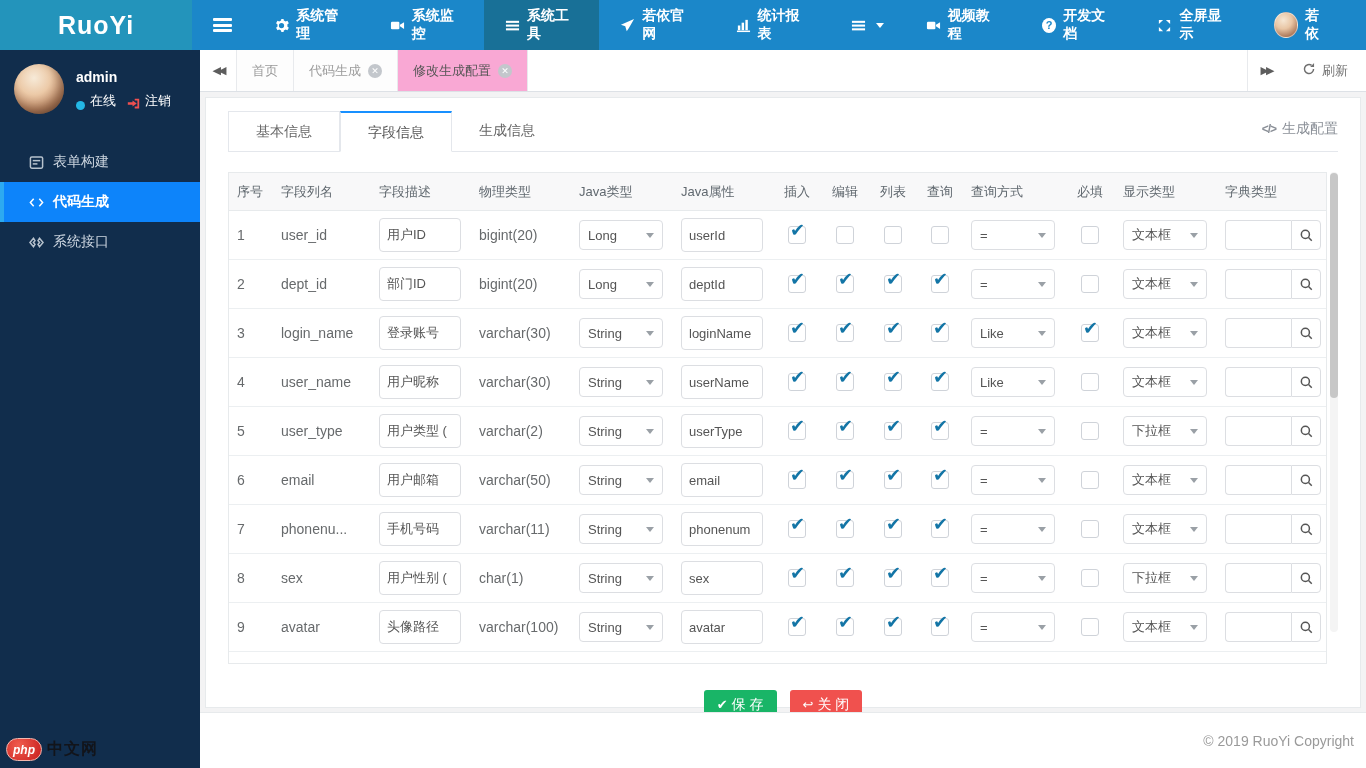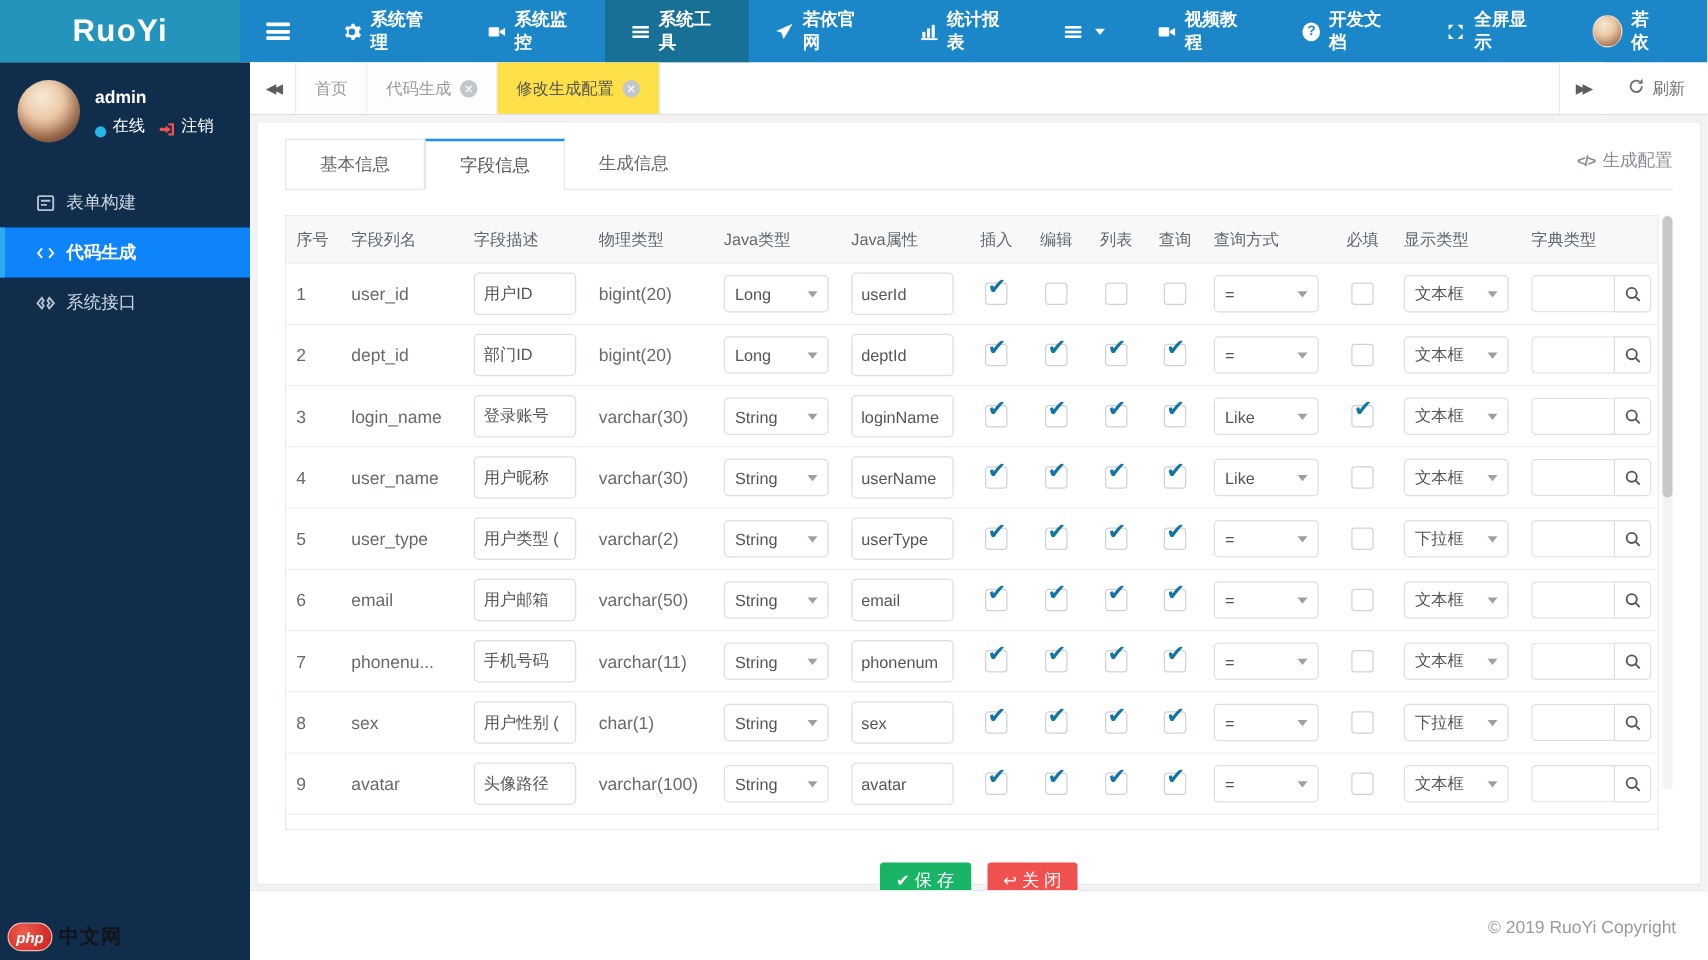--- a/index.html
+++ b/index.html
@@ -38,21 +38,21 @@
   .sitem.active .sico svg { stroke:#fff; }
   .watermark { position:absolute; left:6px; bottom:7px; display:flex; align-items:center; gap:5px; }
   .wm-badge { width:36px; height:23px; border-radius:12px; background:radial-gradient(circle at 35% 30%, #f05b4d, #c81e1e); color:#fff; font-size:12px; font-style:italic; font-weight:700; display:flex; align-items:center; justify-content:center; border:1px solid #f3b6ad; }
   .wm-text { color:#12141a; font-size:16px; font-weight:700; letter-spacing:1px; }
 
   
   .tabbar { position:absolute; top:50px; left:200px; right:0; height:42px; background:#fff; border-bottom:1px solid #dde1e6; display:flex; align-items:stretch; }
   .tb-btn { width:37px; display:flex; align-items:center; justify-content:center; color:#5d5d5d; font-size:10px; letter-spacing:-3px; cursor:pointer; border-right:1px solid #e8eaed; background:#fff; }
   .tb-btn.right { border-right:none; border-left:1px solid #e8eaed; }
   .wtab { display:flex; align-items:center; padding:0 15px; font-size:13px; color:#9a9a9a; border-right:1px solid #e8eaed; cursor:pointer; background:#fdfdfd; }
-  .wtab.active { background:#fde047; color:#555; }
+  .wtab.active { background:#f9a8d4; color:#555; }
   .tclose { width:14px; height:14px; border-radius:50%; background:#c3c7cc; color:#fff; font-size:9px; line-height:14px; text-align:center; margin-left:7px; }
   .tb-spacer { flex:1; }
   .refresh { display:flex; align-items:center; gap:6px; padding:0 18px; color:#6f6f6f; font-size:13px; cursor:pointer; }
   .refresh svg { width:14px; height:14px; }
 
   
   .content { position:absolute; left:200px; top:92px; right:0; height:620px; background:#f3f3f4; }
   .card { position:absolute; left:5px; right:5px; top:5px; bottom:4px; background:#fff; border:1px solid #e7eaec; padding:0 22px; }
   .panel-tabs { margin-top:13px; height:41px; border-bottom:1px solid #e4e7ec; display:flex; position:relative; }
   .ptab { height:41px; line-height:39px; padding:0 27px; font-size:14px; color:#666; cursor:pointer; }
@@ -86,21 +86,21 @@
   .tbl-sb .thumb { position:absolute; top:1px; left:0; width:8px; height:225px; background:#c7c7c7; border-radius:4px; }
 
   
   .actions { margin-top:26px; display:flex; justify-content:center; gap:13px; }
   .btn { height:29px; padding:0 13px; border:none; border-radius:3px; color:#fff; font-size:14px; font-family:inherit; display:flex; align-items:center; gap:4px; cursor:pointer; }
   .btn-save { background:#19b567; }
   .btn-close { background:#f0514e; }
   .btn .bic { font-size:13px; }
 
   
-  .footer { position:absolute; left:200px; right:0; bottom:0; height:56px; background:#fff; border-top:1px solid #e7eaec; display:flex; align-items:center; justify-content:flex-end; padding-right:25px; color:#9a9a9a; font-size:14px; }
+  .footer { position:absolute; left:200px; right:0; bottom:0; height:56px; background:#fff; border-top:1px solid #e7eaec; display:flex; align-items:center; justify-content:flex-end; padding-right:12px; color:#9a9a9a; font-size:14px; }
 </style>
 </head>
 <body>
 
 <header class="navbar">
   <div class="logo">RuoYi</div>
   <div class="nav-left">
     <div class="nav-item">
       <span class="burger">
           <i></i>

